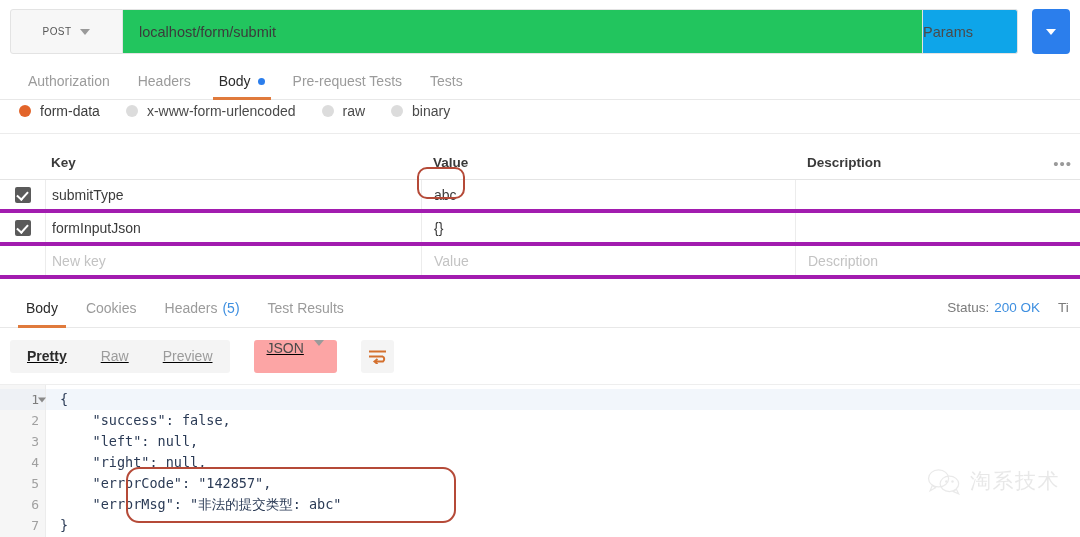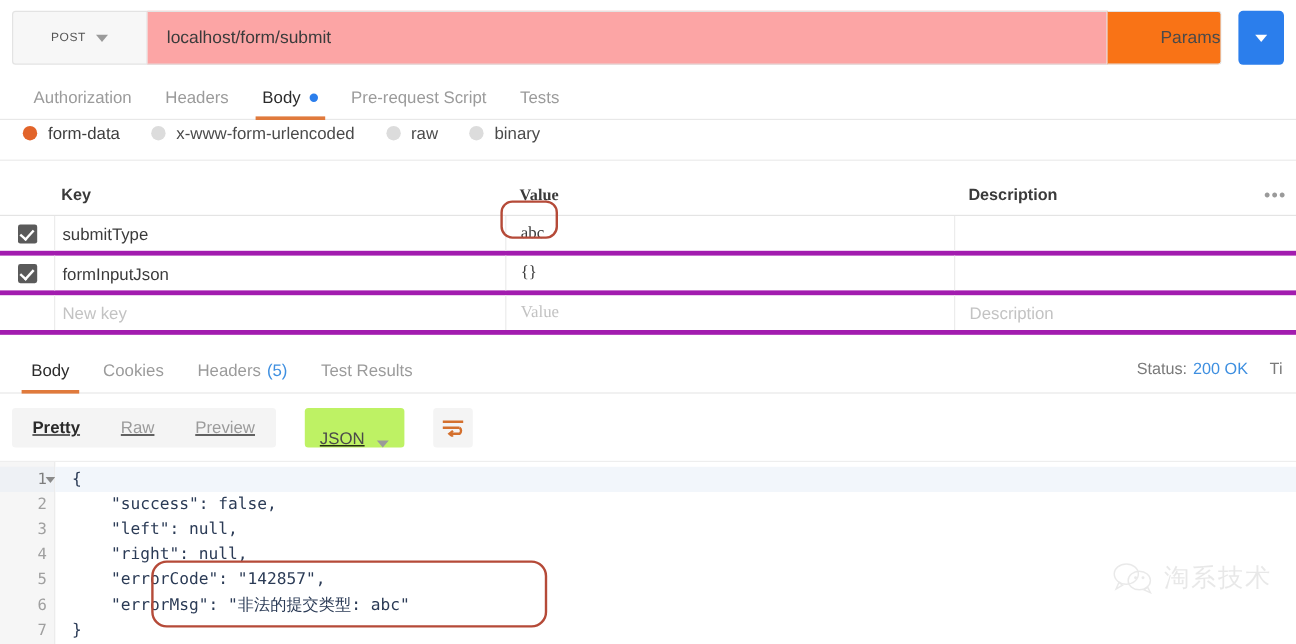--- a/index.html
+++ b/index.html
@@ -27,32 +27,32 @@
   }
   .method-label { font-size: 10px; color: #555; letter-spacing: .4px; }
   .chev {
     width: 0; height: 0;
     border-left: 5px solid transparent;
     border-right: 5px solid transparent;
     border-top: 6px solid #9a9a9a;
   }
   .url-box {
     flex: 1; height: 45px;
-    background: #fca5a5;
+    background: #22c55e;
     border: 1px solid #e3e3e3; border-left: none;
     display: flex; align-items: center;
     padding-left: 16px;
   }
   .url-text { font-size: 14.5px; color: #3b3b3b; }
   .params-box {
     width: 95px; height: 45px;
-    background: #f97316;
+    background: #0ea5e9;
     border: 1px solid #e3e3e3; border-left: none;
     border-radius: 0 3px 3px 0;
-    display: flex; align-items: center; justify-content: flex-end;
+    display: flex; align-items: center; justify-content: flex-start;
   }
   .params-text { font-size: 14.5px; color: #4a4a4a; }
   .send-wrap {
     margin-left: 14px;
     display: flex; height: 45px;
     background: #2b7eec; border-radius: 4px;
     overflow: hidden;
   }
   .send-btn {
     width: 82px; display: flex; align-items: center; justify-content: center;
@@ -113,21 +113,21 @@
   
   .kv-table { position: absolute; left: 0; top: 146px; width: 1080px; }
   .kv-row {
     display: flex; height: 33px; align-items: center;
     border-bottom: 4px solid #a21caf;
     position: relative;
   }
   .kv-row.head { height: 34px; border-bottom: 1px solid #e4e4e4; }
   .cell-chk { width: 45px; display: flex; align-items: center; justify-content: center; flex: none; }
   .cell-key { width: 376px; padding-left: 6px; flex: none; border-left: 1px solid #ececec; height: 100%; display: flex; align-items: center; }
-  .cell-val { width: 374px; padding-left: 12px; flex: none; border-left: 1px solid #ececec; height: 100%; display: flex; align-items: center; font-family: Liberation Serif, serif; }
+  .cell-val { width: 374px; padding-left: 12px; flex: none; border-left: 1px solid #ececec; height: 100%; display: flex; align-items: center; }
   .cell-desc { flex: 1; padding-left: 12px; border-left: 1px solid #ececec; height: 100%; display: flex; align-items: center; }
   .kv-row.head .cell-key, .kv-row.head .cell-val, .kv-row.head .cell-desc { border-left: none; }
   .hdr-text { font-size: 13.5px; font-weight: bold; color: #3a3a3a; }
   .kv-text { font-size: 14px; color: #3b3b3b; }
   .kv-ph { font-size: 14px; color: #c3c3c3; }
   .chk {
     width: 16px; height: 16px; border-radius: 2px;
     background: #5a5a5a; position: relative;
     cursor: pointer;
   }
@@ -180,22 +180,22 @@
   .seg {
     display: flex; background: #f4f4f4; border-radius: 3px; height: 33px;
     align-items: center;
   }
   .seg-item {
     padding: 0 17px; height: 33px; display: flex; align-items: center;
     font-size: 14px; color: #9b9b9b; cursor: pointer;
   }
   .seg-item.active { color: #2b2b2b; font-weight: bold; }
   .json-sel {
-    display: flex; align-items: flex-end; gap: 10px;
-    background: #bef264; border-radius: 3px; height: 33px; padding: 0 13px;
+    display: flex; align-items: flex-start; gap: 10px;
+    background: #fca5a5; border-radius: 3px; height: 33px; padding: 0 13px;
     cursor: pointer;
   }
   .json-sel span { font-size: 14px; color: #4a4a4a; }
   .wrap-btn {
     width: 33px; height: 33px; background: #f4f4f4; border-radius: 3px;
     display: flex; align-items: center; justify-content: center; cursor: pointer;
   }
 
   
   .editor {
@@ -273,21 +273,21 @@
       <span>Authorization</span>
     </div>
     <div class="rtab">
       <span>Headers</span>
     </div>
     <div class="rtab active">
       <span>Body</span>
       <span class="dot-blue"></span>
     </div>
     <div class="rtab">
-      <span>Pre-request Script</span>
+      <span>Pre-request Tests</span>
     </div>
     <div class="rtab">
       <span>Tests</span>
     </div>
   </div>
 
   <div class="radio-row">
     <div class="radio-item sel">
       <span class="radio-dot"></span>
       <span class="radio-label">form-data</span>

